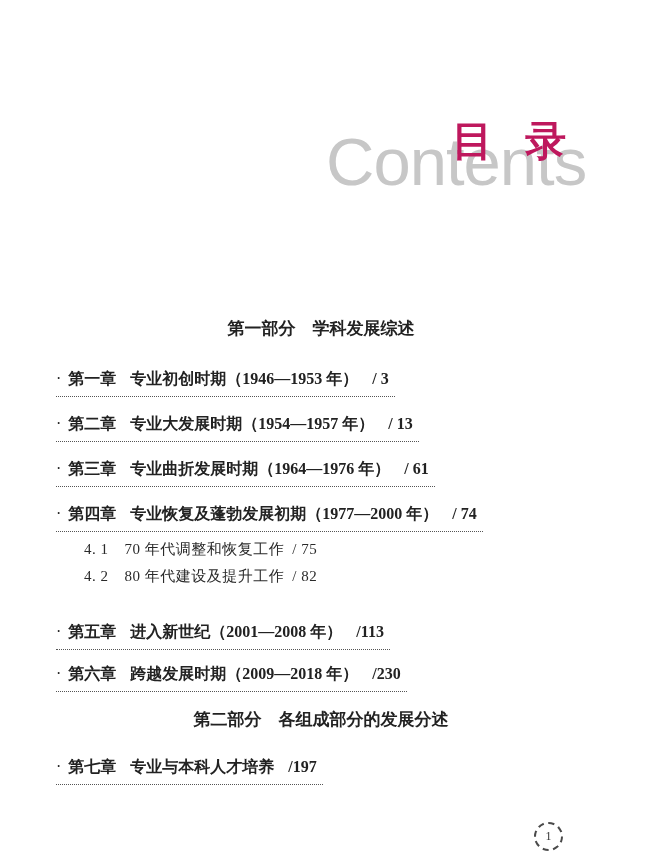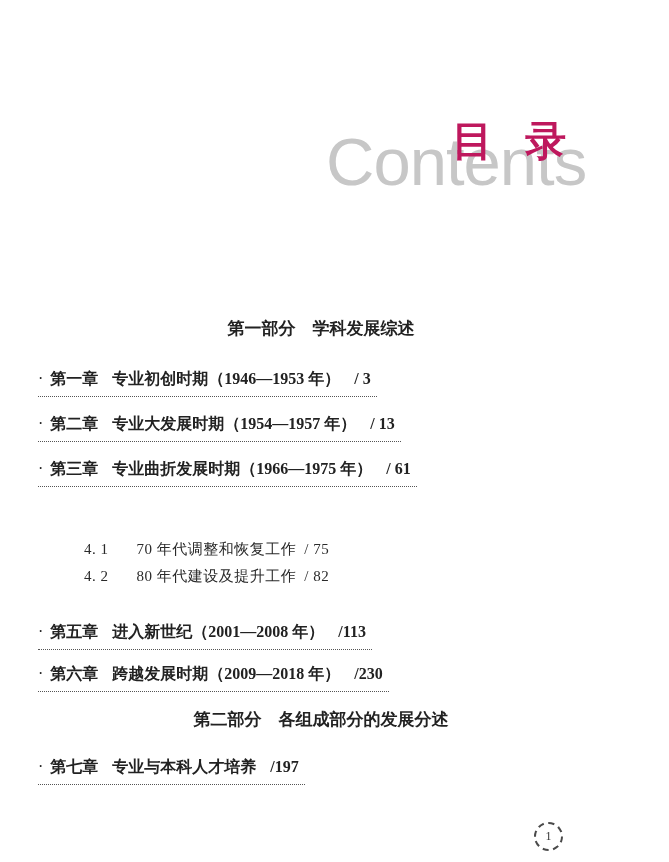--- a/index.html
+++ b/index.html
@@ -25,38 +25,38 @@
     font-size:41px; line-height:1.2; font-weight:bold;
     color:#be185d; word-spacing:22px; z-index:2; white-space:nowrap;
   }
   .part-heading {
     position:absolute; left:0; width:100%;
     text-align:center; transform:translateX(-28px);
     font-size:17px; font-weight:bold; color:#222;
     white-space:nowrap;
   }
   .chapter-row {
-    position:absolute; left:38px;
+    position:absolute; left:56px;
     font-size:16px; font-weight:bold; color:#222;
     white-space:nowrap;
   }
   .chapter-row .underline {
     display:inline-block;
     padding:0 6px 6px 0;
     border-bottom:1px dotted #555;
   }
   .bullet { font-weight:normal; margin-right:7px; }
   .chap-title { margin-left:14px; }
   .chap-page { margin-left:14px; }
   .sub-row {
     position:absolute; left:84px;
     font-size:15px; font-weight:normal; color:#2a2a2a;
     white-space:nowrap; letter-spacing:0.5px;
   }
-  .sub-title { margin-left:28px; }
+  .sub-title { margin-left:16px; }
   .sub-page { margin-left:8px;margin-top:16px; }
   .page-circle {
     position:absolute; left:534px; top:822px;
     width:25px; height:25px;
     border:2px dashed #4a4a4a; border-radius:50%;
     display:flex; align-items:center; justify-content:center;
     font-size:12px; color:#333;
     font-family:"Liberation Serif","DejaVu Serif",serif;
   }
 </style>
@@ -72,23 +72,26 @@
 
   <div class="chapter-row" style="top:369px">
     <span class="underline"><span class="bullet">·</span><span>第一章</span><span class="chap-title">专业初创时期（1946—1953 年）</span><span class="chap-page">/ 3</span></span>
   </div>
 
   <div class="chapter-row" style="top:414px">
     <span class="underline"><span class="bullet">·</span><span>第二章</span><span class="chap-title">专业大发展时期（1954—1957 年）</span><span class="chap-page">/ 13</span></span>
   </div>
 
   <div class="chapter-row" style="top:459px">
-    <span class="underline"><span class="bullet">·</span><span>第三章</span><span class="chap-title">专业曲折发展时期（1966—1975 年）</span><span class="chap-page">/ 61</span></span>
+    <span class="underline"><span class="bullet">·</span><span>第三章</span><span class="chap-title">专业曲折发展时期（1964—1976 年）</span><span class="chap-page">/ 61</span></span>
   </div>
 
+  <div class="chapter-row" style="top:504px">
+    <span class="underline"><span class="bullet">·</span><span>第四章</span><span class="chap-title">专业恢复及蓬勃发展初期（1977—2000 年）</span><span class="chap-page">/ 74</span></span>
+  </div>
 
   <div class="sub-row" style="top:540px">
     <span>4. 1</span><span class="sub-title">70 年代调整和恢复工作</span><span class="sub-page">/ 75</span>
   </div>
 
   <div class="sub-row" style="top:567px">
     <span>4. 2</span><span class="sub-title">80 年代建设及提升工作</span><span class="sub-page">/ 82</span>
   </div>
 
 

